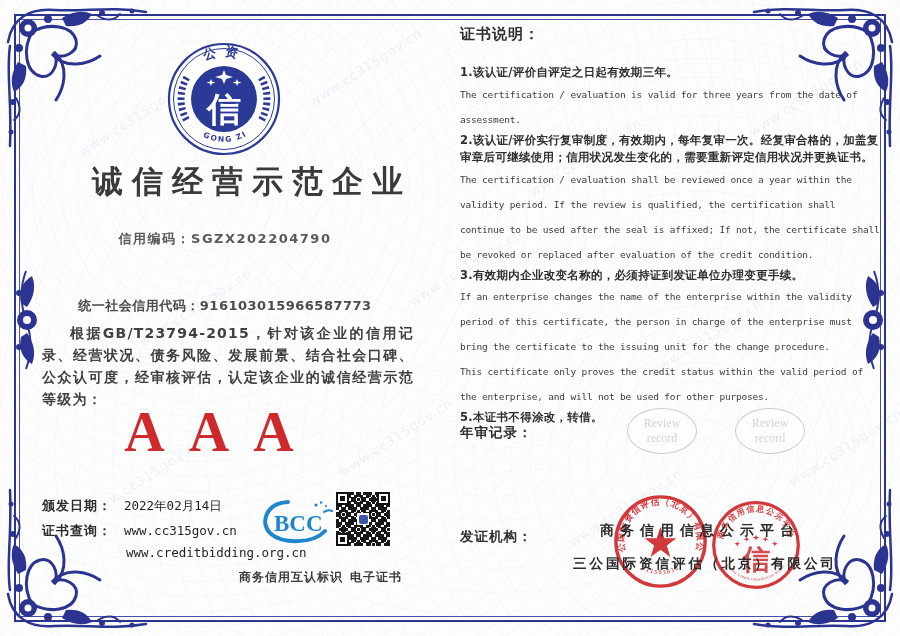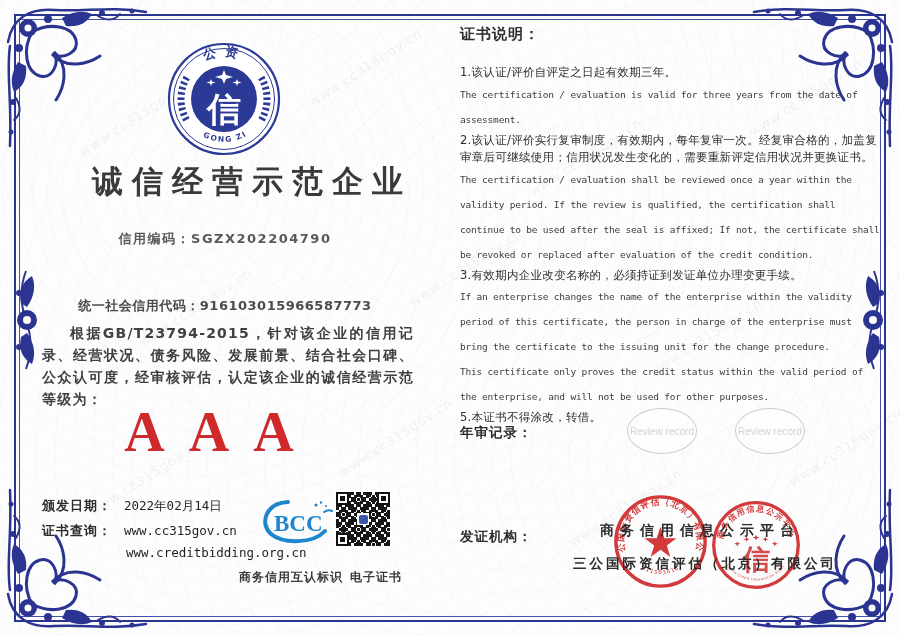--- a/index.html
+++ b/index.html
@@ -55,27 +55,27 @@
   .qr .chip{position:absolute;left:21px;top:21px;width:12px;height:12px;background:#fff;display:flex;align-items:center;justify-content:center;}
   .qr .chip i{display:block;width:9px;height:9px;background:#3a57a8;border-radius:2px;}
   .badge-lbl{position:absolute;top:569px;font-size:12px;font-weight:bold;color:#3a3a3a;letter-spacing:1px;}
   .badge-lbl.b1{left:238px;width:106px;text-align:center;font-family:Liberation Serif, serif;}
   .badge-lbl.b2{left:344px;width:64px;text-align:center;}
 
   
   .desc-heading{position:absolute;left:460px;top:25px;font-size:15px;font-weight:bold;color:#2d2d2d;letter-spacing:1px;}
   .desc{position:absolute;left:460px;top:64px;width:420px;}
   .desc p{margin:0;}
-  .desc .zh{font-size:11.5px;font-weight:normal;color:#2e2e2e;line-height:17.5px;letter-spacing:.3px;}
+  .desc .zh{font-size:11.5px;font-weight:bold;color:#2e2e2e;line-height:17.5px;letter-spacing:.3px;}
   .desc .en{font-family:"DejaVu Sans Mono",monospace;font-size:9.5px;color:#3c3c3c;line-height:25px;letter-spacing:-.2px;}
   .annual-label{position:absolute;left:460px;top:424px;font-size:13.5px;font-weight:bold;color:#2d2d2d;letter-spacing:1px;}
   .rev-ellipse{position:absolute;top:408px;width:68px;height:44px;border:1px solid #cccccc;border-radius:50%;
     display:flex;align-items:center;justify-content:center;background:rgba(255,255,255,.4);}
   .rev-ellipse.e1{left:627px;} .rev-ellipse.e2{left:735px;}
-  .rev-ellipse span{font-family:Liberation Sans, sans-serif;font-size:10px;color:#d2d2d2;}
+  .rev-ellipse span{font-family:Liberation Serif, serif;font-size:12px;color:#d2d2d2;text-align:center;}
   .issuer-label{position:absolute;left:460px;top:528px;font-size:13.5px;font-weight:bold;color:#2d2d2d;letter-spacing:1px;}
   .issuer-l1{position:absolute;left:575px;top:522px;width:250px;text-align:center;z-index:5;
     font-size:14px;font-weight:bold;color:#2b2b2b;letter-spacing:6px;}
   .issuer-l2{position:absolute;left:555px;top:555px;width:300px;text-align:center;z-index:5;
     font-size:13.5px;font-weight:bold;color:#2b2b2b;letter-spacing:3px;}
   .seal{position:absolute;z-index:4;opacity:.93;}
   .seal.s-left{left:612px;top:493px;width:97px;height:97px;}
   .seal.s-right{left:709px;top:498px;width:94px;height:94px;}
 </style>
 </head>

